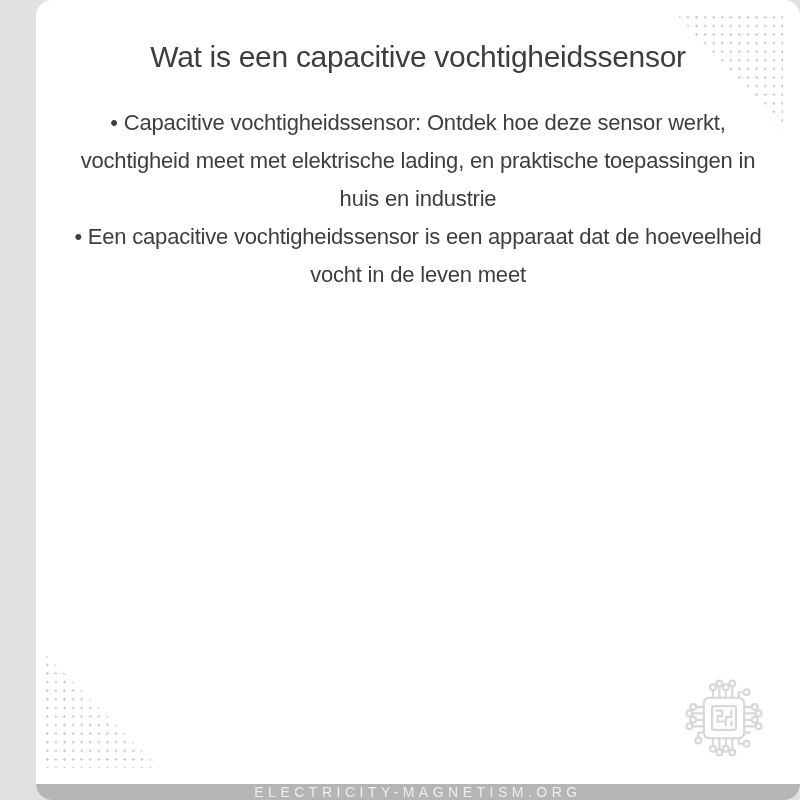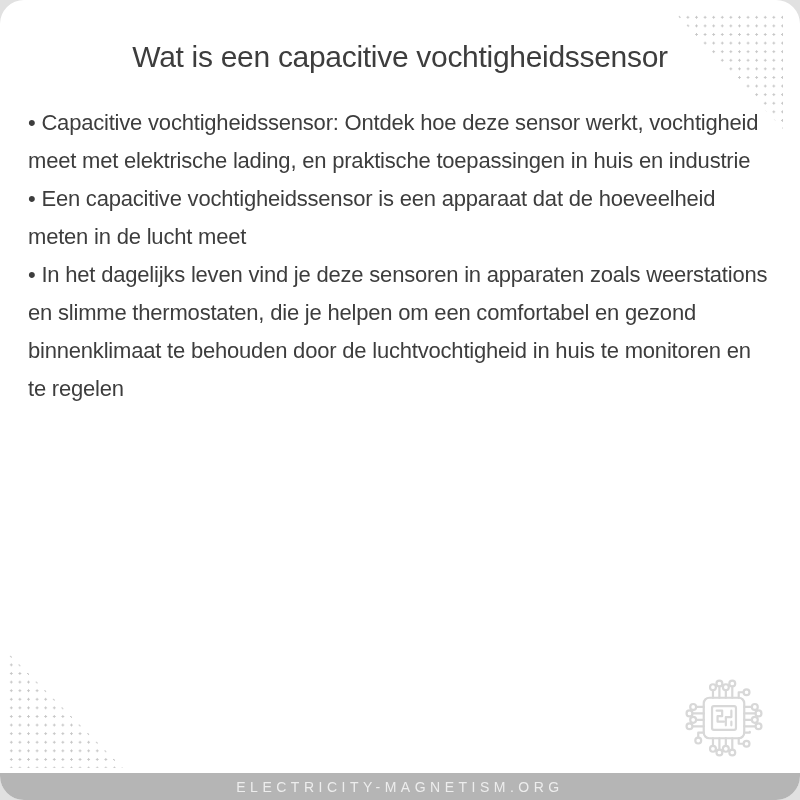--- a/index.html
+++ b/index.html
@@ -15,22 +15,23 @@
   html,body{margin:0;padding:0;}
   body{
     width:800px;height:800px;
     background:var(--page-bg);
     font-family:"Liberation Sans",sans-serif;
     overflow:hidden;
   }
   .card{
     position:absolute;inset:0;
     background:var(--card-bg);
-    border-radius:24px;
+    border-radius:16px;
     overflow:hidden;
+    margin-left:36px;
   }
   .content{
     position:relative;
     padding:40px 28px 0 28px;
     color:var(--text);
   }
   h1{
     margin:0 0 30px 0;
     font-size:30px;
     font-weight:400;
@@ -45,21 +46,21 @@
     text-align:center;
     letter-spacing:-0.3px;
     color:var(--text);
   }
   p.body-line{
     margin:0;
     font-size:22px;
     line-height:38px;
     letter-spacing:-0.2px;
     color:var(--text);
-    text-align:left;
+    text-align:center;
   }
   .dots{
     position:absolute;
     background-image:radial-gradient(circle,var(--dots) 1.15px,transparent 1.35px);
     background-size:8.6px 8.6px;
     pointer-events:none;
   }
   .dots-tr{
     top:13px;right:17px;
     width:108px;height:116px;
@@ -71,21 +72,21 @@
     clip-path:polygon(0 0,100% 100%,0 100%);
   }
   .chip{
     position:absolute;
     right:30px;bottom:36px;
     width:92px;height:92px;
   }
   .footer-bar{
     position:absolute;
     left:0;right:0;bottom:0;
-    height:27px;
+    height:16px;
     background:var(--footer-bar);
     display:flex;align-items:center;justify-content:center;
   }
   .footer-bar span{
     color:var(--footer-text);
     font-size:14px;
     letter-spacing:4.5px;
     font-weight:400;
   }
 </style>
@@ -97,22 +98,21 @@
   <div class="dots dots-tr"></div>
   <div class="dots dots-bl"></div>
 
   <div class="content">
     <h1>Wat is een capacitive vochtigheidssensor</h1>
 
     <p class="body-line">• Capacitive vochtigheidssensor: Ontdek hoe deze sensor werkt, vochtigheid meet met elektrische lading, en praktische toepassingen in huis en industrie</p>
 
 
     <div>
-      <p class="body-line">• Een capacitive vochtigheidssensor is een apparaat dat de hoeveelheid meten in de lucht meet</p>
-      <p class="body-line">• In het dagelijks leven vind je deze sensoren in apparaten zoals weerstations en slimme thermostaten, die je helpen om een comfortabel en gezond binnenklimaat te behouden door de luchtvochtigheid in huis te monitoren en te regelen</p>
+      <p class="body-line">• Een capacitive vochtigheidssensor is een apparaat dat de hoeveelheid vocht in de leven meet</p>
     </div>
   </div>
 
   <div class="chip">
     <svg viewBox="0 0 100 100" width="92" height="92">
       <g fill="none" stroke="#d8d8d8" stroke-width="2.4" stroke-linecap="round" stroke-linejoin="round">
 
         <rect x="28" y="28" width="44" height="44" rx="6"></rect>
         <rect x="37" y="37" width="26" height="26" rx="2"></rect>
 

